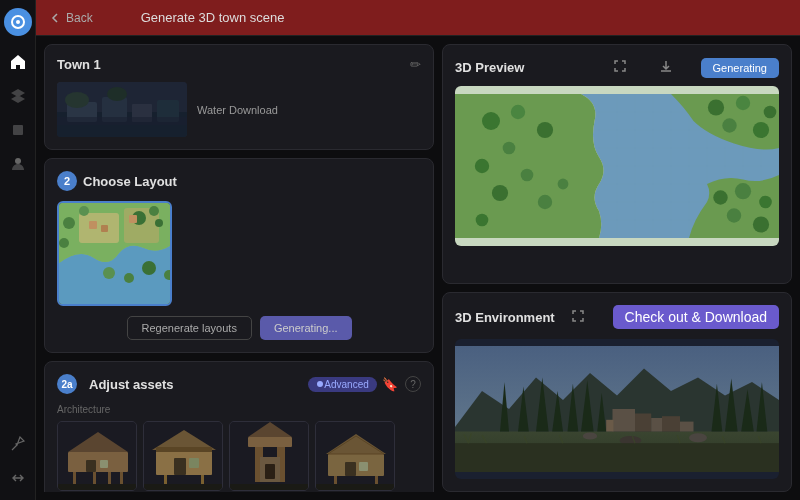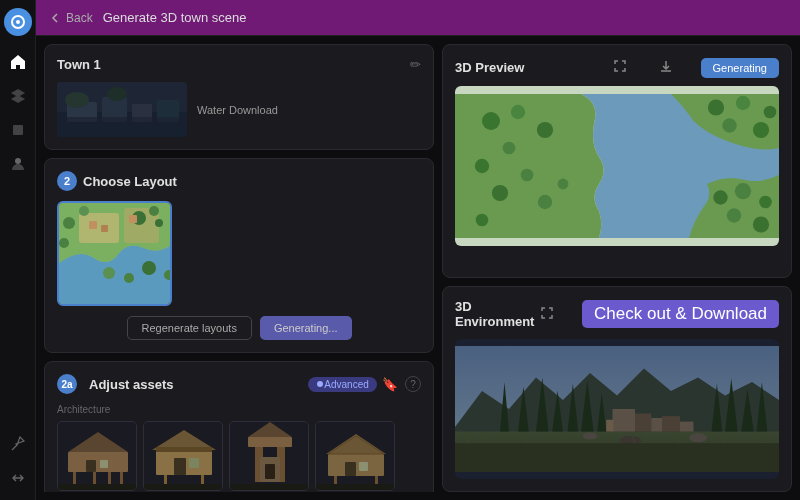--- a/index.html
+++ b/index.html
@@ -51,34 +51,34 @@
     .main {
       flex: 1;
       display: flex;
       flex-direction: column;
       overflow: hidden;
     }
 
     
     .topbar {
       height: 36px;
-      background: #701a75;
+      background: #7f1d1d;
       display: flex;
       align-items: center;
       padding: 0 12px;
       gap: 10px;
       border-bottom: 1px solid #222;
       flex-shrink: 0;
     }
     .back-btn {
       display: flex; align-items: center; gap: 4px;
       color: #aaa; font-size: 12px; cursor: pointer;
     }
     .topbar-title {
-      color: #ddd; font-size: 13px;
+      color: #ddd; font-size: 13px; margin-left: 38px;
     }
 
     
     .content {
       flex: 1;
       display: flex;
       gap: 0;
       overflow: hidden;
       padding: 8px;
       gap: 8px;
@@ -273,21 +273,21 @@
       border-radius: 6px;
       overflow: hidden;
       background: #1a2030;
     }
     .btn-checkout {
       padding: 4px 12px;
       border-radius: 5px;
       background: #6a5acd;
       border: none;
       color: #fff;
-      font-size: 17px;
+      font-size: 14px;
       cursor: pointer;
       white-space: nowrap;
     }
     .icon-btn-sm {
       background: transparent;
       border: none;
       color: #888;
       cursor: pointer;
       font-size: 14px;
       padding: 2px 4px;

